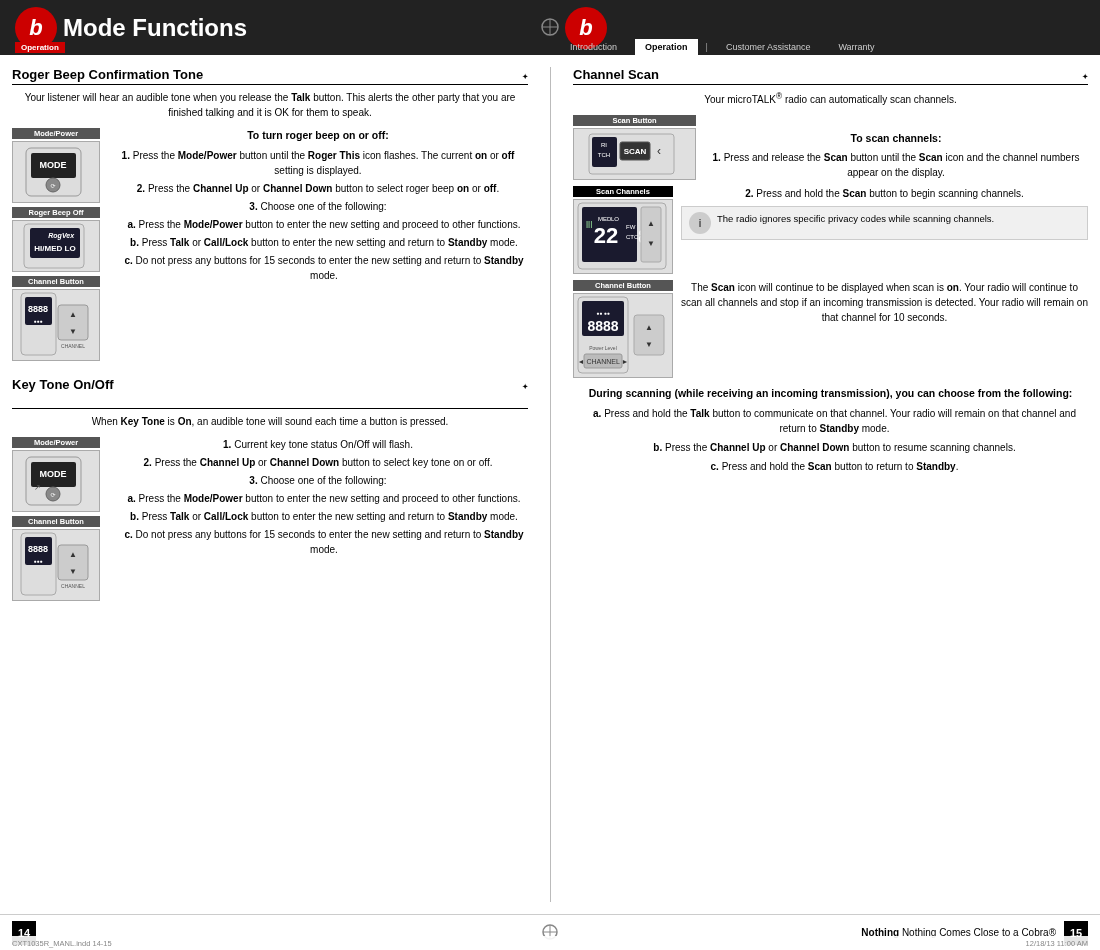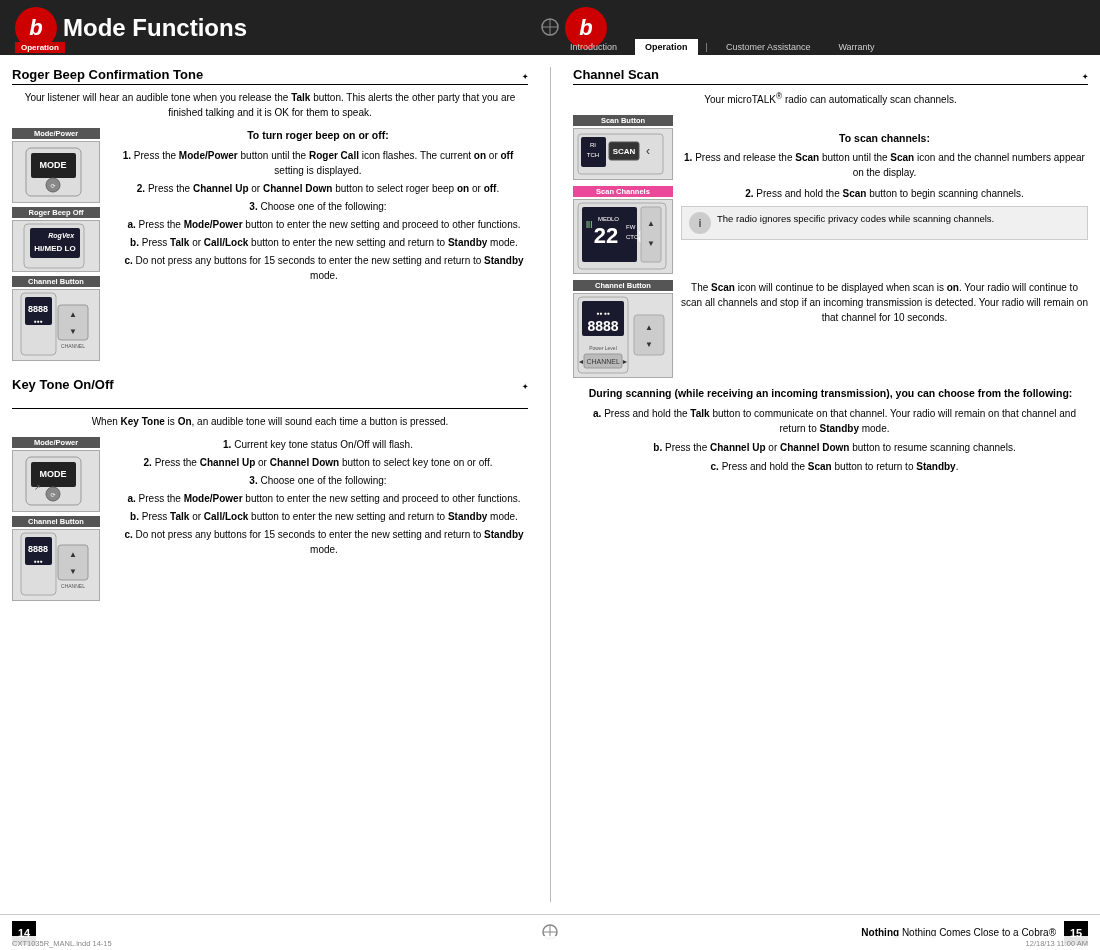--- a/index.html
+++ b/index.html
@@ -112,21 +112,21 @@
                 <text x="57" y="27" text-anchor="middle" fill="#333" font-size="8">▲</text>
                 <text x="57" y="44" text-anchor="middle" fill="#333" font-size="8">▼</text>
                 <text x="57" y="58" text-anchor="middle" fill="#555" font-size="5">CHANNEL</text>
               </svg>
             </div>
           </div>
         </div>
 
         <div style="flex:1; font-size:10px; line-height:1.5;">
           <div style="font-weight:bold; margin-bottom:4px; font-size:10.5px;">To turn roger beep on or off:</div>
-          <div style="margin-bottom:3px;"><strong>1.</strong> Press the <strong>Mode/Power</strong> button until the <strong>Roger Call</strong> icon flashes. The current <strong>on</strong> or <strong>off</strong> setting is displayed.</div>
+          <div style="margin-bottom:3px;"><strong>1.</strong> Press the <strong>Mode/Power</strong> button until the <strong>Roger This</strong> icon flashes. The current <strong>on</strong> or <strong>off</strong> setting is displayed.</div>
           <div style="margin-bottom:3px;"><strong>2.</strong> Press the <strong>Channel Up</strong> or <strong>Channel Down</strong> button to select roger beep <strong>on</strong> or <strong>off</strong>.</div>
           <div style="margin-bottom:3px;"><strong>3.</strong> Choose one of the following:</div>
           <div style="margin-left:12px; margin-bottom:3px;"><strong>a.</strong> Press the <strong>Mode/Power</strong> button to enter the new setting and proceed to other functions.</div>
           <div style="margin-left:12px; margin-bottom:3px;"><strong>b.</strong> Press <strong>Talk</strong> or <strong>Call/Lock</strong> button to enter the new setting and return to <strong>Standby</strong> mode.</div>
           <div style="margin-left:12px; margin-bottom:3px;"><strong>c.</strong> Do not press any buttons for 15 seconds to enter the new setting and return to <strong>Standby</strong> mode.</div>
         </div>
       </div>
     </div>
 
     <div style="margin-top:16px;">
@@ -194,21 +194,21 @@
     <div>
       <div style="font-size:13px; font-weight:bold; border-bottom:1.5px solid #000; padding-bottom:2px; margin-bottom:5px; display:flex; justify-content:space-between; align-items:baseline;">
         <span>Channel Scan</span>
         <span style="font-size:7px;">✦</span>
       </div>
       <div style="font-size:10px; line-height:1.5; margin-bottom:8px;">
         Your microTALK<sup>®</sup> radio can automatically scan channels.
       </div>
 
       <div style="display:flex; gap:8px; margin-bottom:6px;">
-        <div style="width:100px; flex-shrink:0;">
+        <div style="width:123px; flex-shrink:0;">
           <div style="background:#555; color:white; font-size:7.5px; font-weight:bold; padding:1px 4px; margin-bottom:2px;">Scan Button</div>
           <div style="border:1px solid #aaa; background:#e0e0e0; height:52px; display:flex; align-items:center; justify-content:center;">
             <svg width="95" height="48" viewBox="0 0 95 48">
 
               <rect x="2" y="4" width="85" height="40" rx="3" fill="#ddd" stroke="#aaa" stroke-width="1"></rect>
               <rect x="5" y="7" width="25" height="30" rx="2" fill="#1a1a2e"></rect>
 
               <text x="17" y="17" text-anchor="middle" fill="white" font-size="6">RI</text>
               <text x="17" y="27" text-anchor="middle" fill="white" font-size="6">TCH</text>
 
@@ -220,21 +220,21 @@
           </div>
         </div>
         <div style="flex:1; font-size:10px; line-height:1.5; padding-top:16px;">
           <div style="font-weight:bold; margin-bottom:3px; font-size:10.5px;">To scan channels:</div>
           <div><strong>1.</strong> Press and release the <strong>Scan</strong> button until the <strong>Scan</strong> icon and the channel numbers appear on the display.</div>
         </div>
       </div>
 
       <div style="display:flex; gap:8px; margin-bottom:6px;">
         <div style="width:100px; flex-shrink:0;">
-          <div style="background:#ec4899; color:white; font-size:7.5px; font-weight:bold; padding:1px 4px; margin-bottom:2px;">Scan Channels</div>
+          <div style="background:#000000; color:white; font-size:7.5px; font-weight:bold; padding:1px 4px; margin-bottom:2px;">Scan Channels</div>
           <div style="border:1px solid #aaa; background:#e0e0e0; height:75px; display:flex; align-items:center; justify-content:center;">
             <svg width="95" height="72" viewBox="0 0 95 72">
               <rect x="2" y="2" width="88" height="66" rx="4" fill="#ddd" stroke="#aaa" stroke-width="1"></rect>
               <rect x="6" y="6" width="55" height="55" rx="2" fill="#1a1a2e"></rect>
 
               <text x="10" y="25" fill="#aaffaa" font-size="8">|||</text>
 
               <text x="22" y="20" fill="white" font-size="6">MED</text>
               <text x="35" y="20" fill="white" font-size="6">LO</text>
 

